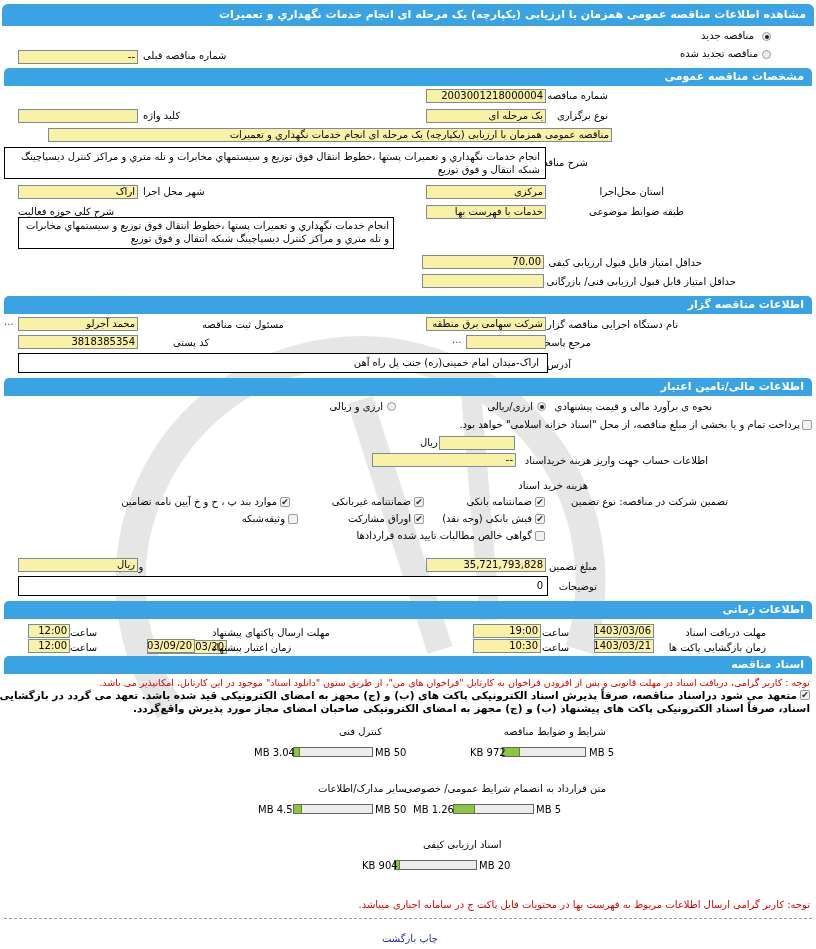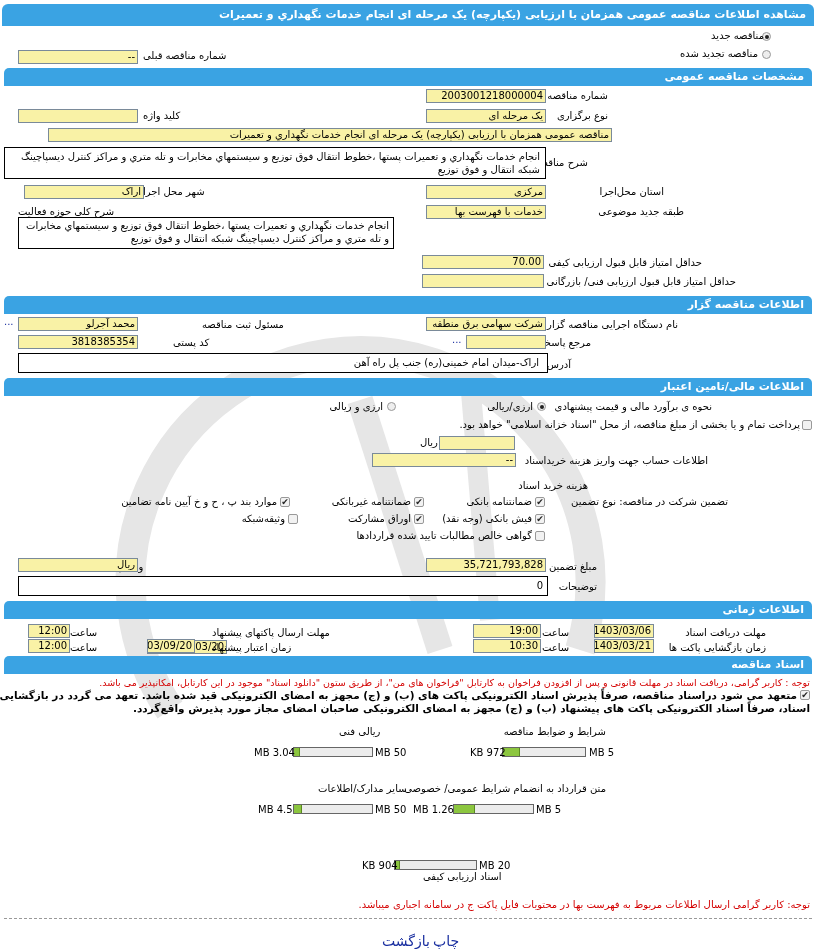--- a/index.html
+++ b/index.html
@@ -45,36 +45,36 @@
     border:1px solid #999; background:#f2f2f2; border-radius:2px;
     font-size:9px; line-height:8px; text-align:center; color:#222;
   }
   .dots { position:absolute; color:#1a2fa0; font-size:10px; }
   .red { color:#d40000; }
   .bar {
     position:absolute; height:10px; box-sizing:border-box;
     border:1px solid #666; background:#ececec;
   }
   .bar .fill { position:absolute; right:auto; left:0; top:0; bottom:0; background:#8cc63f; border-right:1px solid #5a8a20; }
-  .link { color:#1a2fa0; font-size:14px; cursor:pointer; }
+  .link { color:#1a2fa0; font-size:10px; cursor:pointer; }
   .watermark { position:absolute; left:110px; top:320px; width:520px; height:400px; pointer-events:none; }
 </style>
 </head>
 <body>
 
 <svg class="watermark" viewBox="0 0 520 400">
   <path d="M60 390 A230 230 0 1 1 470 330" fill="none" stroke="#e6e6e6" stroke-width="30"></path>
   <path d="M250 80 L330 330" stroke="#e6e6e6" stroke-width="26"></path>
   <path d="M360 60 L380 300" stroke="#e6e6e6" stroke-width="20"></path>
 </svg>
 
 <div class="hdr title">مشاهده اطلاعات مناقصه عمومی همزمان با ارزیابی (یکپارچه) یک مرحله ای انجام خدمات نگهداري و تعميرات</div>
 
 <div class="radio on" style="right:45px; top:32px;"></div>
-<div class="lbl" style="right:52px; top:30px;">مناقصه جدید</div>
+<div class="lbl" style="right:62px; top:30px;">مناقصه جدید</div>
 <div class="radio" style="right:45px; top:50px;"></div>
 <div class="lbl" style="right:58px; top:48px;">مناقصه تجدید شده</div>
 <div class="lbl" style="left:143px; top:50px;">شماره مناقصه قبلی</div>
 <div class="fld" style="left:18px; top:50px; width:120px;">--</div>
 
 <div class="hdr" style="top:68px;">مشخصات مناقصه عمومی</div>
 
 <div class="lbl" style="right:208px; top:90px;">شماره مناقصه</div>
 <div class="fld" style="left:426px; top:89px; width:120px;">2003001218000004</div>
 
@@ -85,23 +85,23 @@
 
 <div class="lbl" style="right:208px; top:129px;">عنوان/ موضوع مناقصه</div>
 <div class="fld" style="left:48px; top:128px; width:564px;">مناقصه عمومی همزمان با ارزیابی (یکپارچه) یک مرحله ای انجام خدمات نگهداري و تعميرات</div>
 
 <div class="lbl" style="right:228px; top:157px;">شرح مناقصه</div>
 <div class="box" style="left:4px; top:147px; width:542px; height:32px; white-space:normal;">انجام خدمات نگهداري و تعميرات پستها ،خطوط انتقال فوق توزيع و سيستمهاي مخابرات و تله متري و مراكز كنترل ديسپاچينگ شبكه انتقال و فوق توزيع</div>
 
 <div class="lbl" style="right:152px; top:186px;">استان محل‌اجرا</div>
 <div class="fld" style="left:426px; top:185px; width:120px;">مرکزی</div>
 <div class="lbl" style="left:143px; top:186px;">شهر محل اجرا</div>
-<div class="fld" style="left:24px; top:185px; width:120px;">اراک</div>
-
-<div class="lbl" style="right:132px; top:206px;">طبقه جدید موضوعی</div>
+<div class="fld" style="left:18px; top:185px; width:120px;">اراک</div>
+
+<div class="lbl" style="right:132px; top:206px;">طبقه ضوابط موضوعی</div>
 <div class="fld" style="left:426px; top:205px; width:120px;">خدمات با فهرست بها</div>
 <div class="lbl" style="left:18px; top:206px;">شرح کلی حوزه فعالیت</div>
 <div class="box" style="left:18px; top:217px; width:376px; height:32px; white-space:normal; padding:1px 4px; line-height:13px;">انجام خدمات نگهداري و تعميرات پستها ،خطوط انتقال فوق توزيع و سيستمهاي مخابرات و تله متري و مراكز كنترل ديسپاچينگ شبكه انتقال و فوق توزيع</div>
 
 <div class="lbl" style="right:114px; top:257px;">حداقل امتیاز قابل قبول ارزیابی کیفی</div>
 <div class="fld" style="left:422px; top:255px; width:122px;">70.00</div>
 <div class="lbl" style="right:80px; top:276px;">حداقل امتیاز قابل قبول ارزیابی فنی/ بازرگانی</div>
 <div class="fld" style="left:422px; top:274px; width:122px;"></div>
 
 <div class="hdr" style="top:296px;">اطلاعات مناقصه گزار</div>
@@ -195,42 +195,42 @@
 <div class="lbl" style="right:19px; top:689px; font-weight:bold; font-size:10.5px;">متعهد می شود دراسناد مناقصه، صرفاً پذیرش اسناد الکترونیکی پاکت های (ب) و (ج) مجهز به امضای الکترونیکی قید شده باشد. تعهد می گردد در بازگشایی و پذیرش</div>
 <div class="lbl" style="right:6px; top:702px; font-weight:bold; font-size:10.5px;">اسناد، صرفاً اسناد الکترونیکی پاکت های پیشنهاد (ب) و (ج) مجهز به امضای الکترونیکی صاحبان امضای مجاز مورد پذیرش واقع‌گردد.</div>
 
 <div class="lbl" style="right:210px; top:726px;">شرایط و ضوابط مناقصه</div>
 <div class="lbl" style="left:589px; top:747px;">5 MB</div>
 <div class="bar" style="left:502px; top:747px; width:84px;">
     <div class="fill" style="width:19%;"></div>
   </div>
 <div class="lbl" style="left:470px; top:747px;">972 KB</div>
 
-<div class="lbl" style="left:339px; top:726px;">ریالی فنی</div>
+<div class="lbl" style="left:339px; top:726px;">كنترل فنی</div>
 <div class="lbl" style="left:375px; top:747px;">50 MB</div>
 <div class="bar" style="left:293px; top:747px; width:80px;">
     <div class="fill" style="width:6%;"></div>
   </div>
 <div class="lbl" style="left:254px; top:747px;">3.04 MB</div>
 
 <div class="lbl" style="right:210px; top:783px;">متن قرارداد به انضمام شرایط عمومی/ خصوصی</div>
 <div class="lbl" style="left:536px; top:804px;">5 MB</div>
 <div class="bar" style="left:453px; top:804px; width:81px;">
     <div class="fill" style="width:25%;"></div>
   </div>
 <div class="lbl" style="left:413px; top:804px;">1.26 MB</div>
 
 <div class="lbl" style="left:318px; top:783px;">سایر مدارک/اطلاعات</div>
 <div class="lbl" style="left:375px; top:804px;">50 MB</div>
 <div class="bar" style="left:293px; top:804px; width:80px;">
     <div class="fill" style="width:9%;"></div>
   </div>
 <div class="lbl" style="left:258px; top:804px;">4.5 MB</div>
 
-<div class="lbl" style="left:423px; top:839px;margin-top:32px;">اسناد ارزیابی کیفی</div>
+<div class="lbl" style="left:423px; top:839px;">اسناد ارزیابی کیفی</div>
 <div class="lbl" style="left:479px; top:860px;">20 MB</div>
 <div class="bar" style="left:394px; top:860px; width:83px;">
     <div class="fill" style="width:5%;"></div>
   </div>
 <div class="lbl" style="left:362px; top:860px;">904 KB</div>
 
 <div class="lbl red" style="right:6px; top:899px;">توجه: کاربر گرامی ارسال اطلاعات مربوط به فهرست بها در محتویات فایل پاکت ج در سامانه اجباری میباشد.</div>
 
 <div style="position:absolute; left:4px; right:4px; top:918px; border-top:1px dashed #999;"></div>
 

